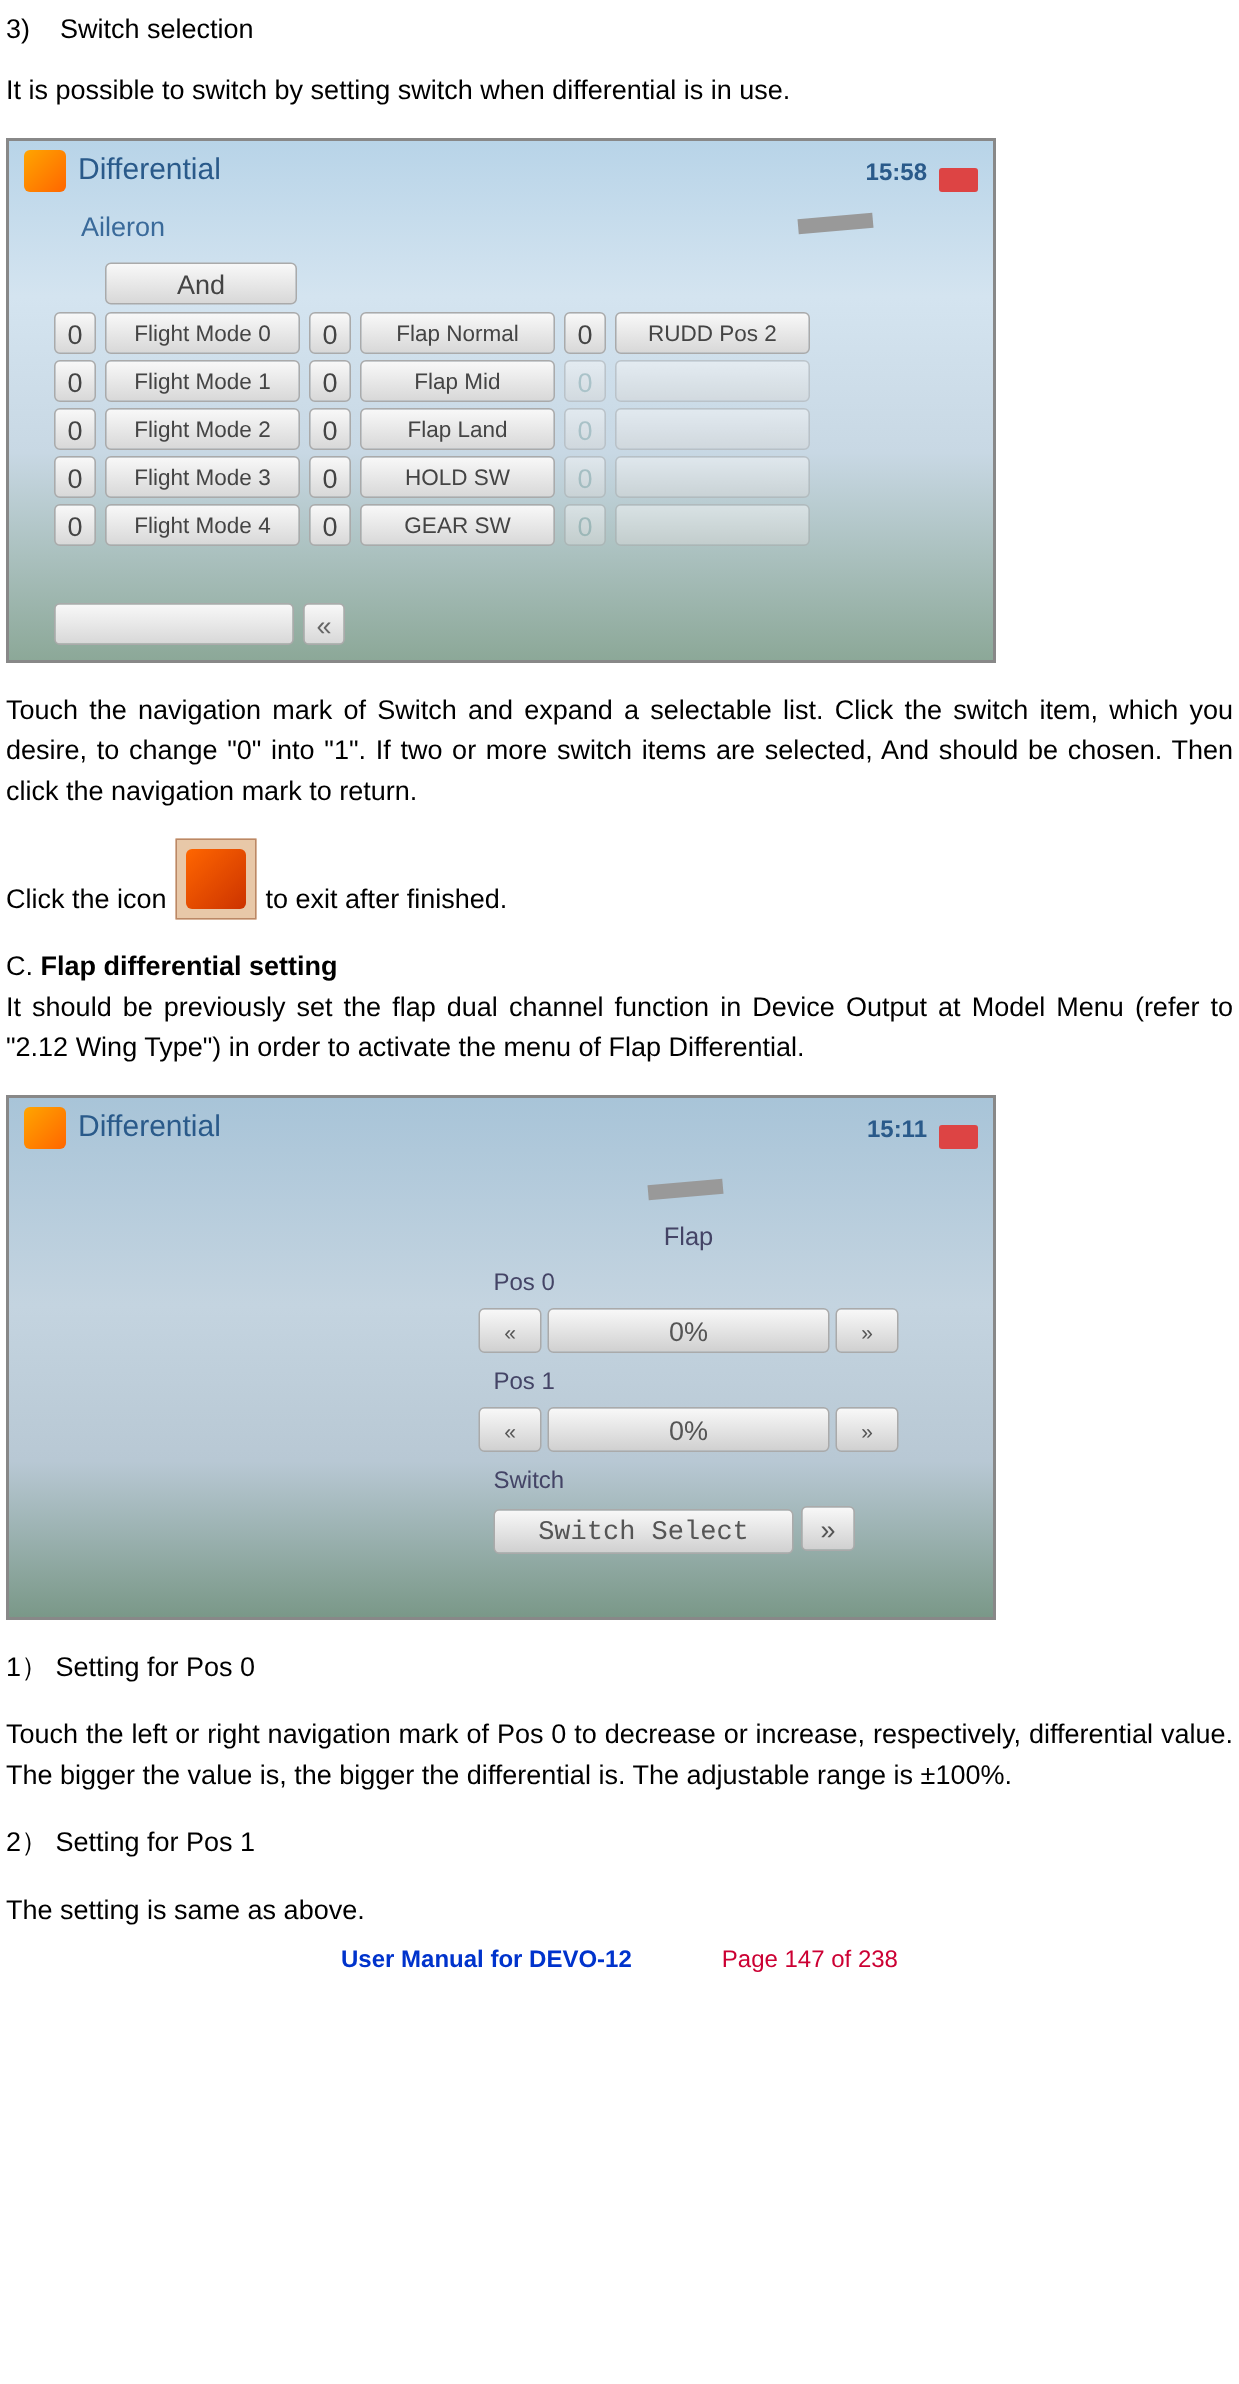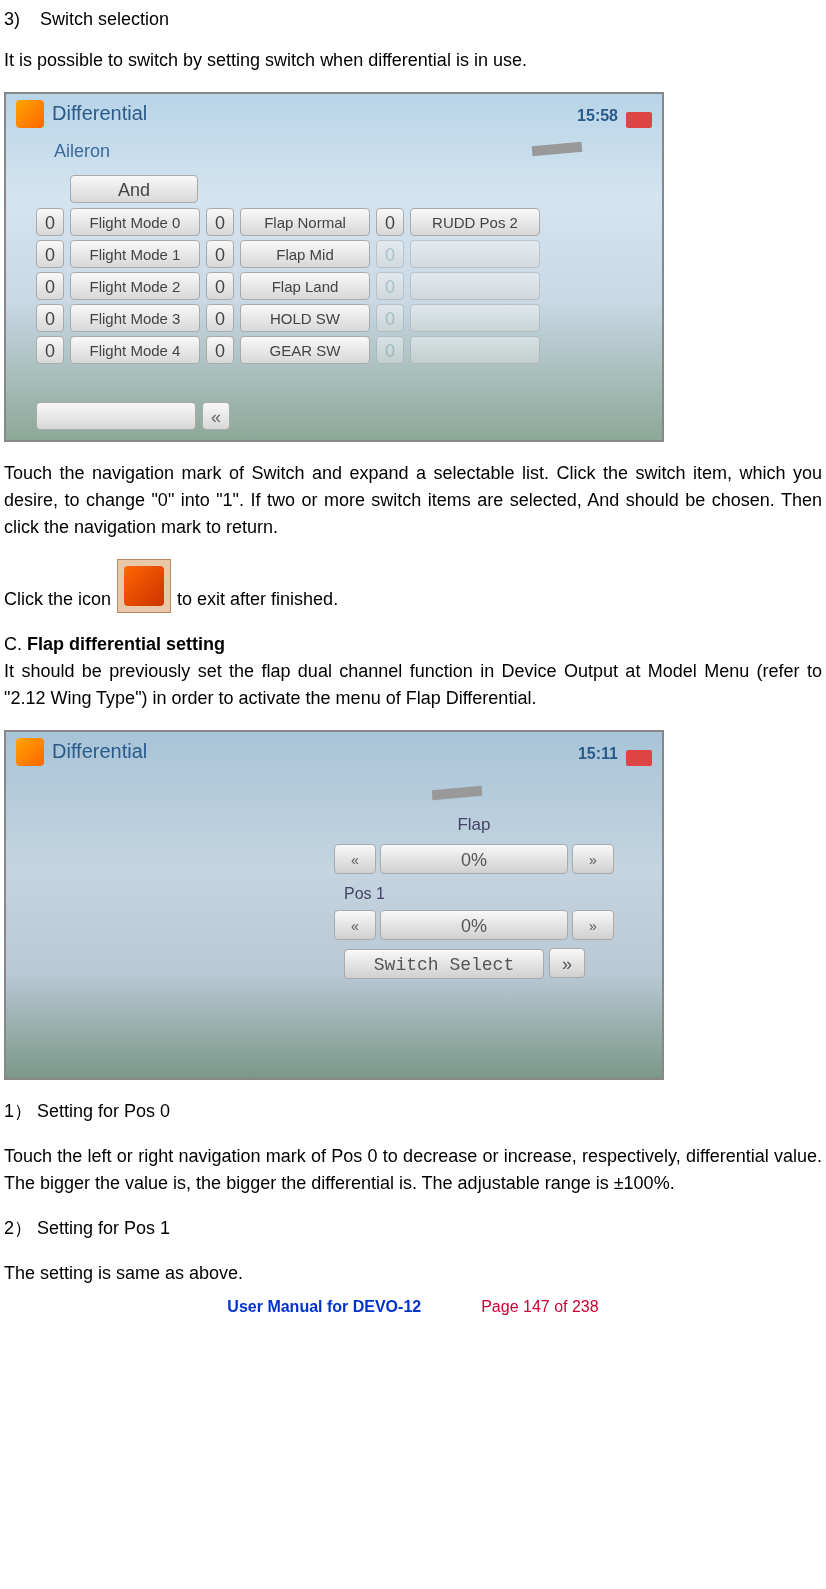--- a/index.html
+++ b/index.html
@@ -150,21 +150,21 @@
       height: 350px;
       border: 2px solid #888;
       margin: 0 0 18px 0;
       position: relative;
       background: linear-gradient(180deg, #a8c4d8 0%, #c4d4e0 40%, #b8c8d4 70%, #7a9888 100%);
       overflow: hidden;
     }
     .ss2-right {
       position: absolute;
       top: 80px;
-      right: 48px;
+      right: 63px;
       width: 280px;
     }
     .ss2-label {
       color: #446;
       font-size: 17px;
       text-align: center;
       margin-bottom: 6px;
     }
     .ss2-sublabel {
       color: #446;
@@ -315,31 +315,33 @@
 <div class="screenshot2">
   <div class="ss-header">
     <div class="ss-icon-left"></div>
     <div class="ss-title">Differential</div>
     <div class="ss-clock">15:11</div>
     <div class="ss-batt"></div>
   </div>
   <div class="ss-plane" style="top:56px; right:180px;"></div>
   <div class="ss2-right">
     <div class="ss2-label">Flap</div>
+    <div class="ss2-sublabel">Pos 0</div>
     <div class="ss2-spinner">
       <div class="ss2-arr">«</div>
       <div class="ss2-val">0%</div>
       <div class="ss2-arr">»</div>
     </div>
     <div class="ss2-sublabel">Pos 1</div>
     <div class="ss2-spinner">
       <div class="ss2-arr">«</div>
       <div class="ss2-val">0%</div>
       <div class="ss2-arr">»</div>
     </div>
+    <div class="ss2-sublabel">Switch</div>
     <div>
       <div class="ss2-switch-btn">Switch Select</div>
       <div class="ss2-switch-arr">»</div>
     </div>
   </div>
 </div>
 
 <p class="para">1） Setting for Pos 0</p>
 <p class="para">Touch the left or right navigation mark of Pos 0 to decrease or increase, respectively, differential value. The bigger the value is, the bigger the differential is. The adjustable range is ±100%.</p>
 <p class="para">2） Setting for Pos 1</p>

